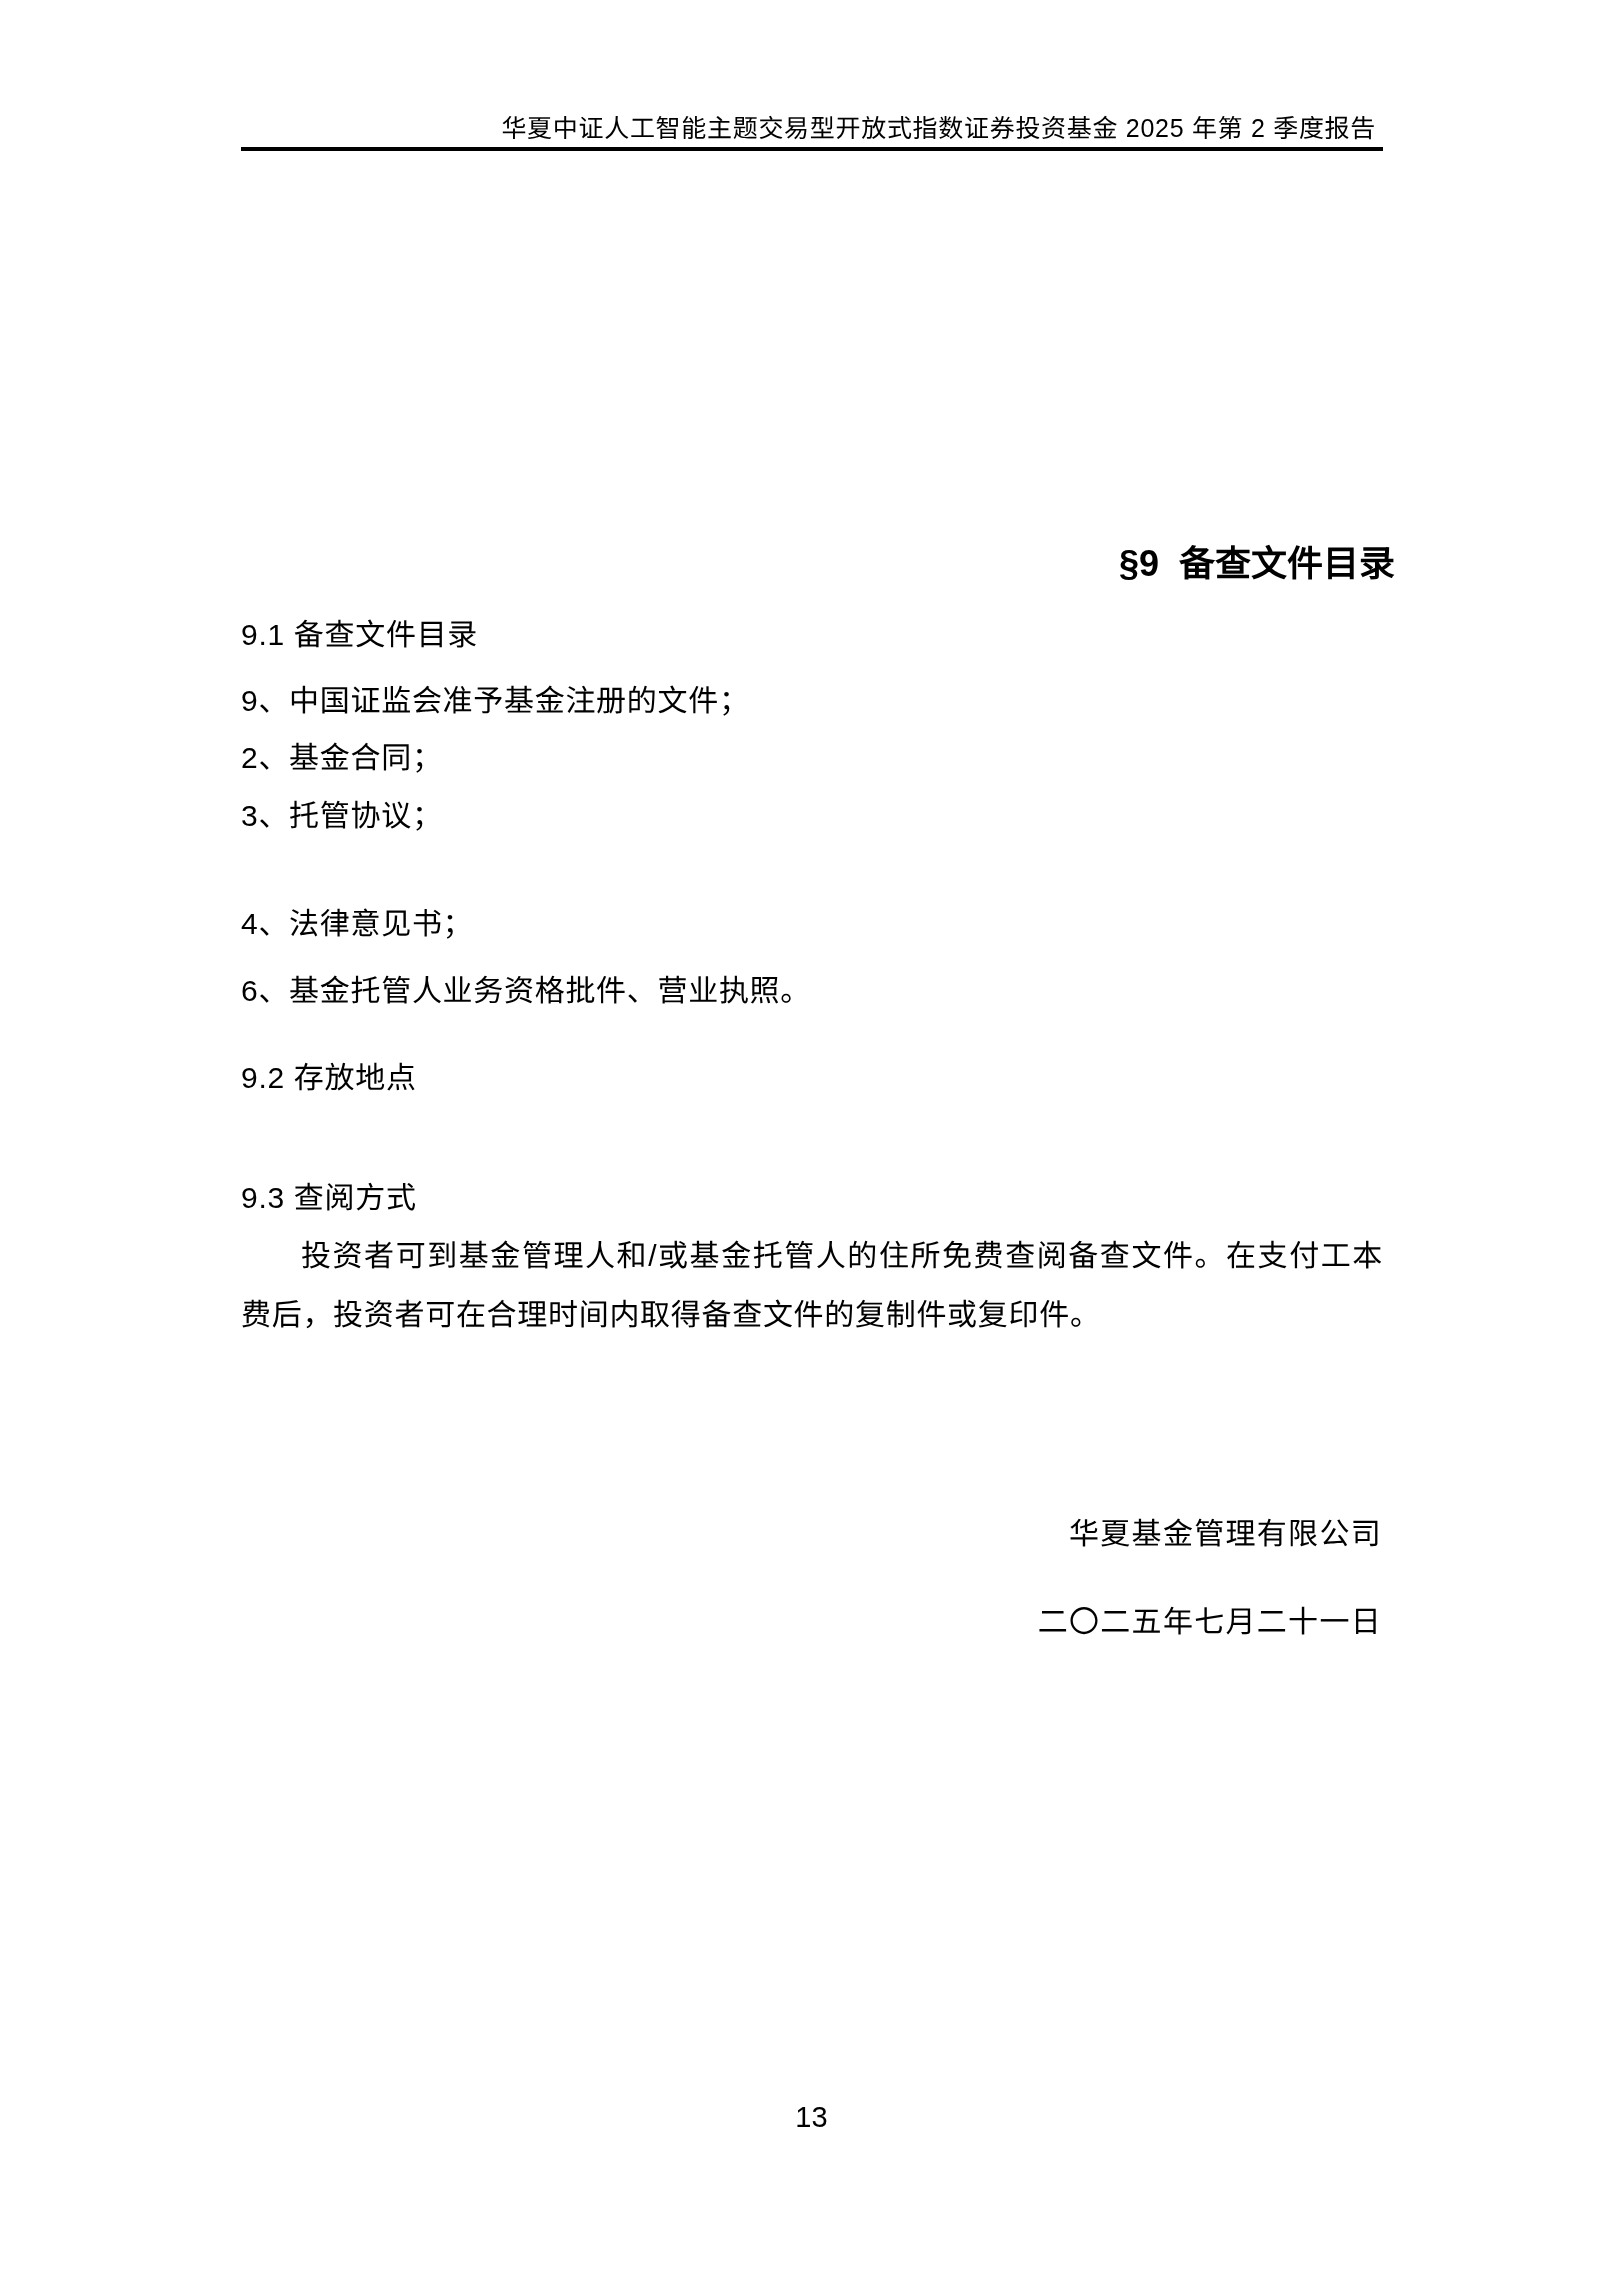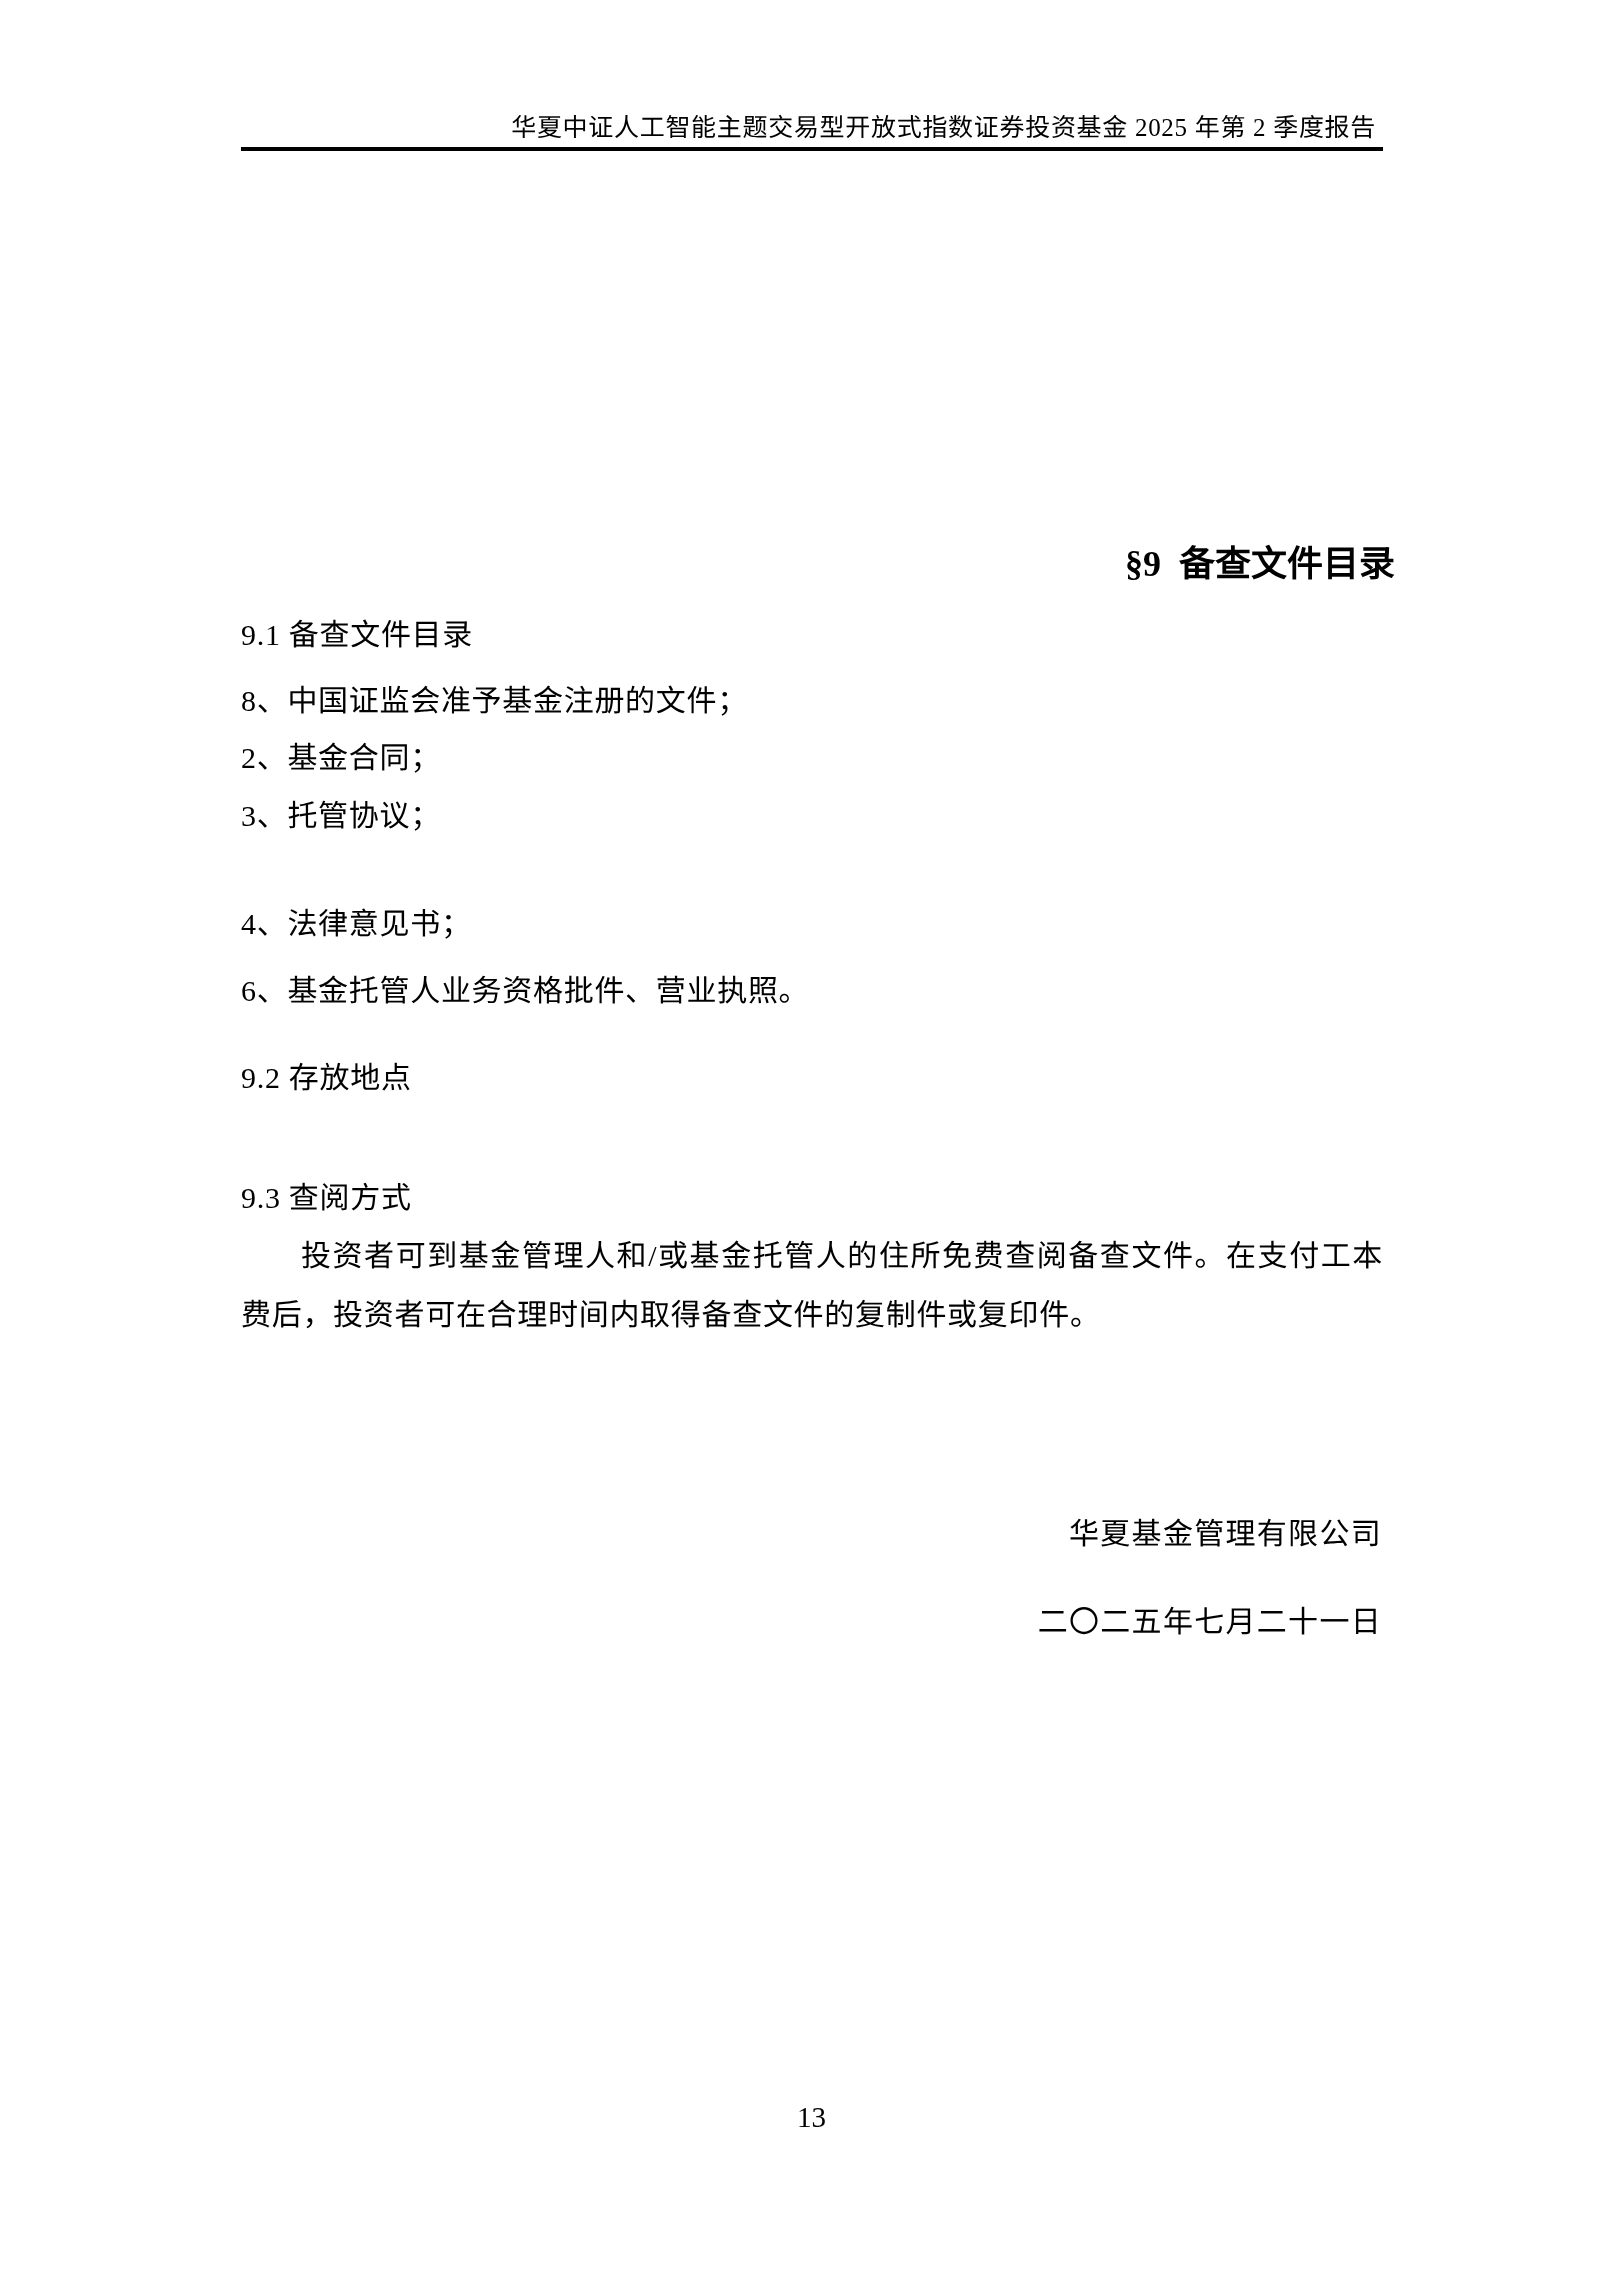--- a/index.html
+++ b/index.html
@@ -2,21 +2,21 @@
 <html lang="zh-CN" style="font-size:10.5px"><head>
 <meta charset="utf-8">
 <style>
   html, body { margin: 0; padding: 0; background: #ffffff; }
   .page {
     position: relative;
     width: 1623px;
     height: 2295px;
     background: #ffffff;
     color: #000000;
-    font-family: Liberation Serif, serif;
+    font-family: Liberation Sans, sans-serif;
     overflow: hidden;
   }
   .hdr-title {
     position: absolute;
     top: 113px;
     right: 247px;
     font-size: 25px;
     line-height: 30px;
     white-space: nowrap;
     letter-spacing: 0.7px;
@@ -99,21 +99,21 @@
 <div class="page">
 
   <div class="hdr-title">华夏中证人工智能主题交易型开放式指数证券投资基金 2025 年第 2 季度报告</div>
   <div class="hdr-rule"></div>
 
 
   <h1 class="sec-title">§9  备查文件目录</h1>
 
   <div class="ln" style="top:616px">9.1 备查文件目录</div>
 
-  <div class="ln" style="top:682px">8、中国证监会准予基金注册的文件；</div>
+  <div class="ln" style="top:682px">9、中国证监会准予基金注册的文件；</div>
   <div class="ln" style="top:739px">2、基金合同；</div>
   <div class="ln" style="top:797px">3、托管协议；</div>
   <div class="ln" style="top:905px">4、法律意见书；</div>
   <div class="ln" style="top:972px">6、基金托管人业务资格批件、营业执照。</div>
 
   <div class="ln" style="top:1059px">9.2 存放地点</div>
 
   <div class="ln" style="top:1179px">9.3 查阅方式</div>
   <p class="para2">投资者可到基金管理人和/或基金托管人的住所免费查阅备查文件。在支付工本费后，投资者可在合理时间内取得备查文件的复制件或复印件。</p>
 

